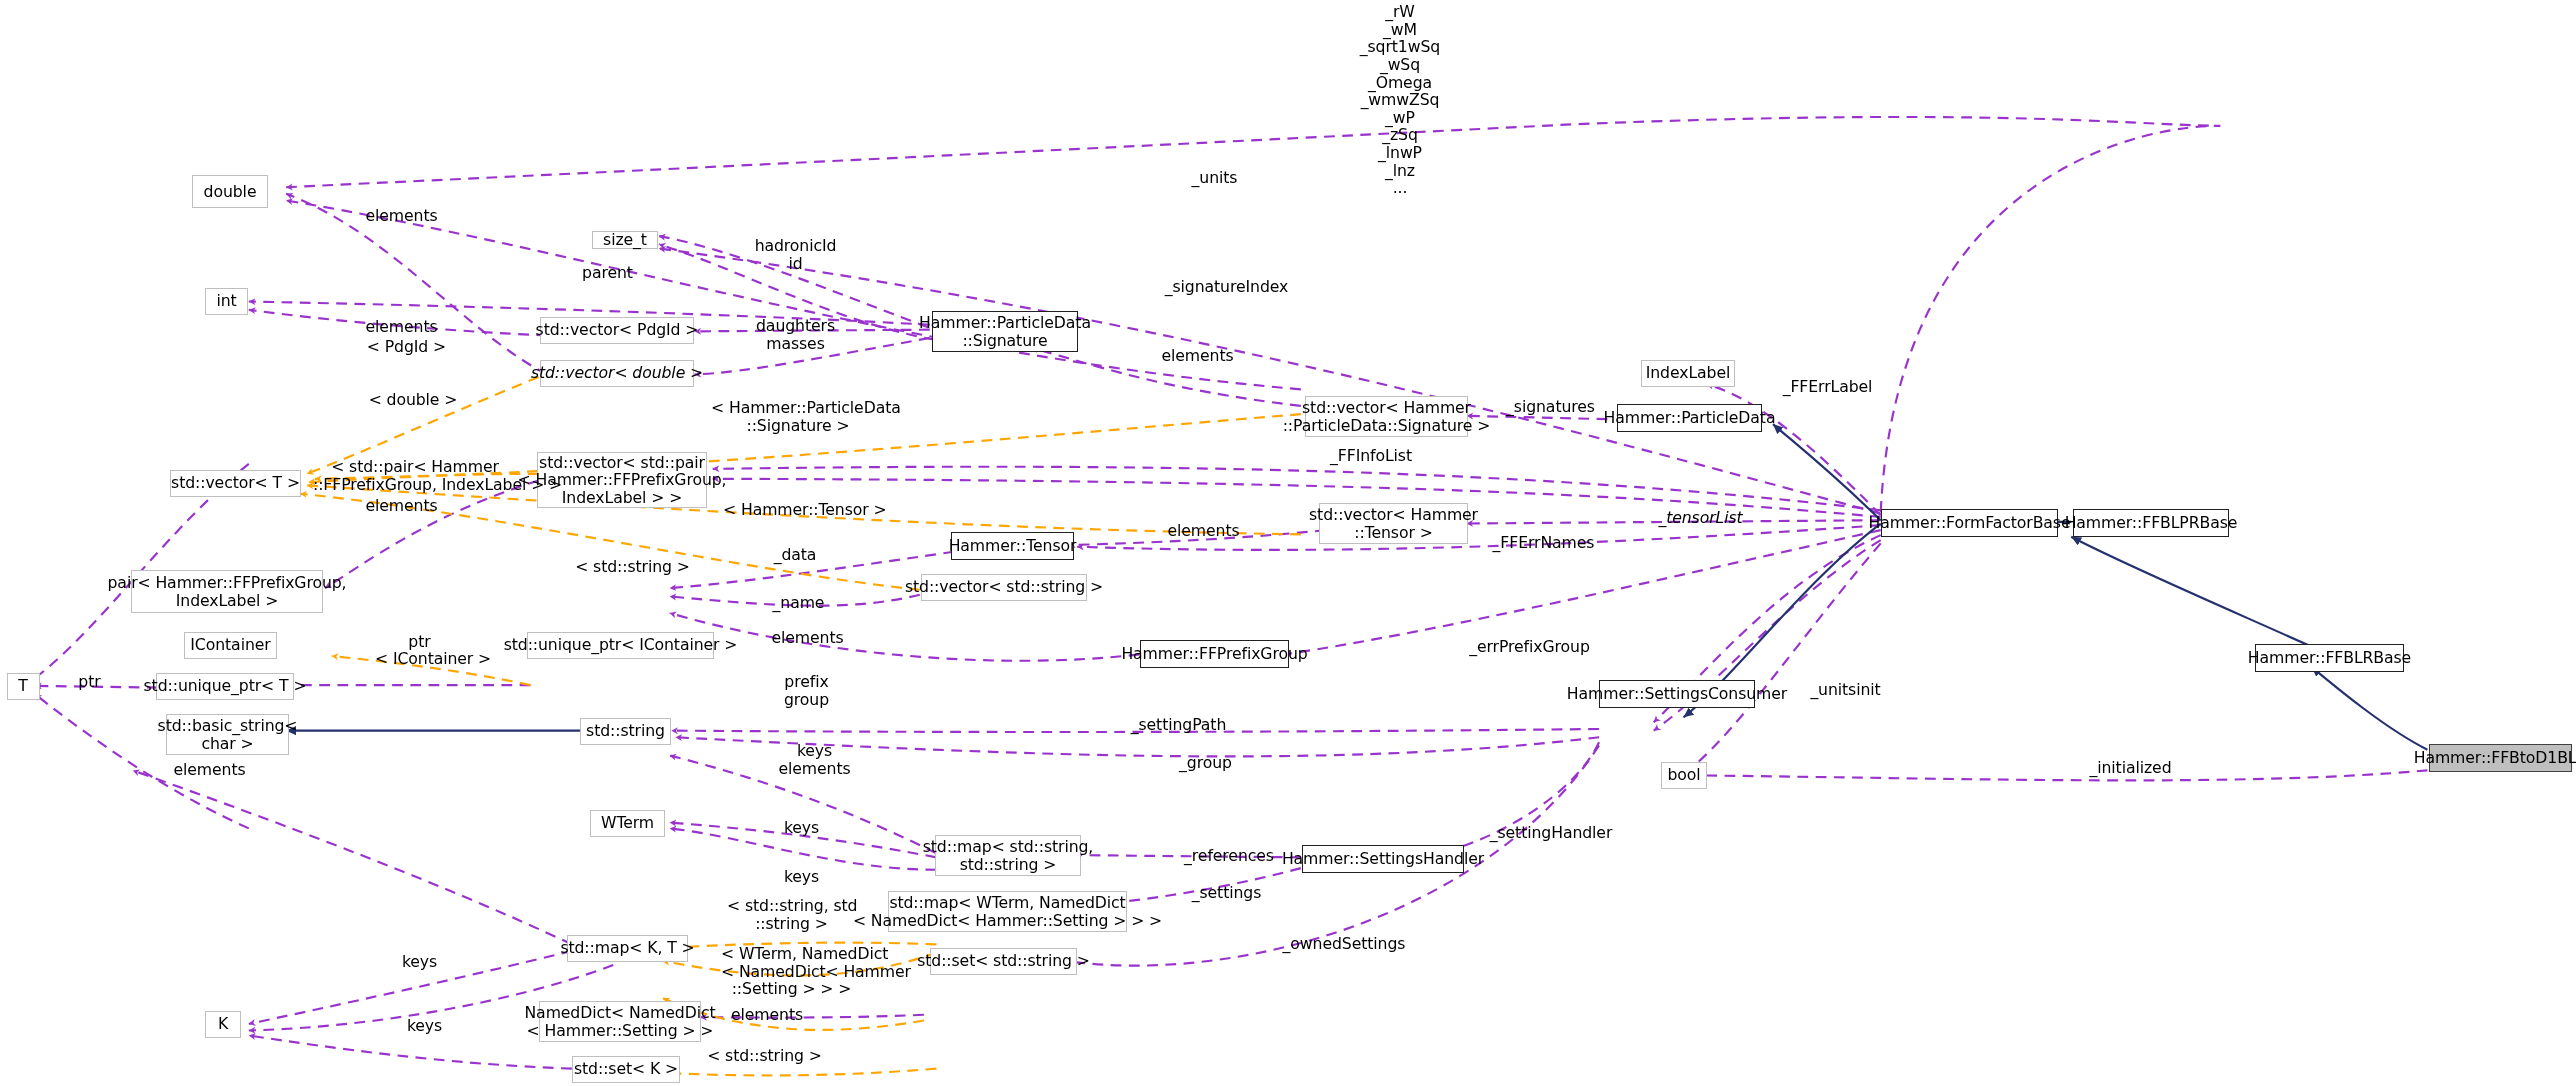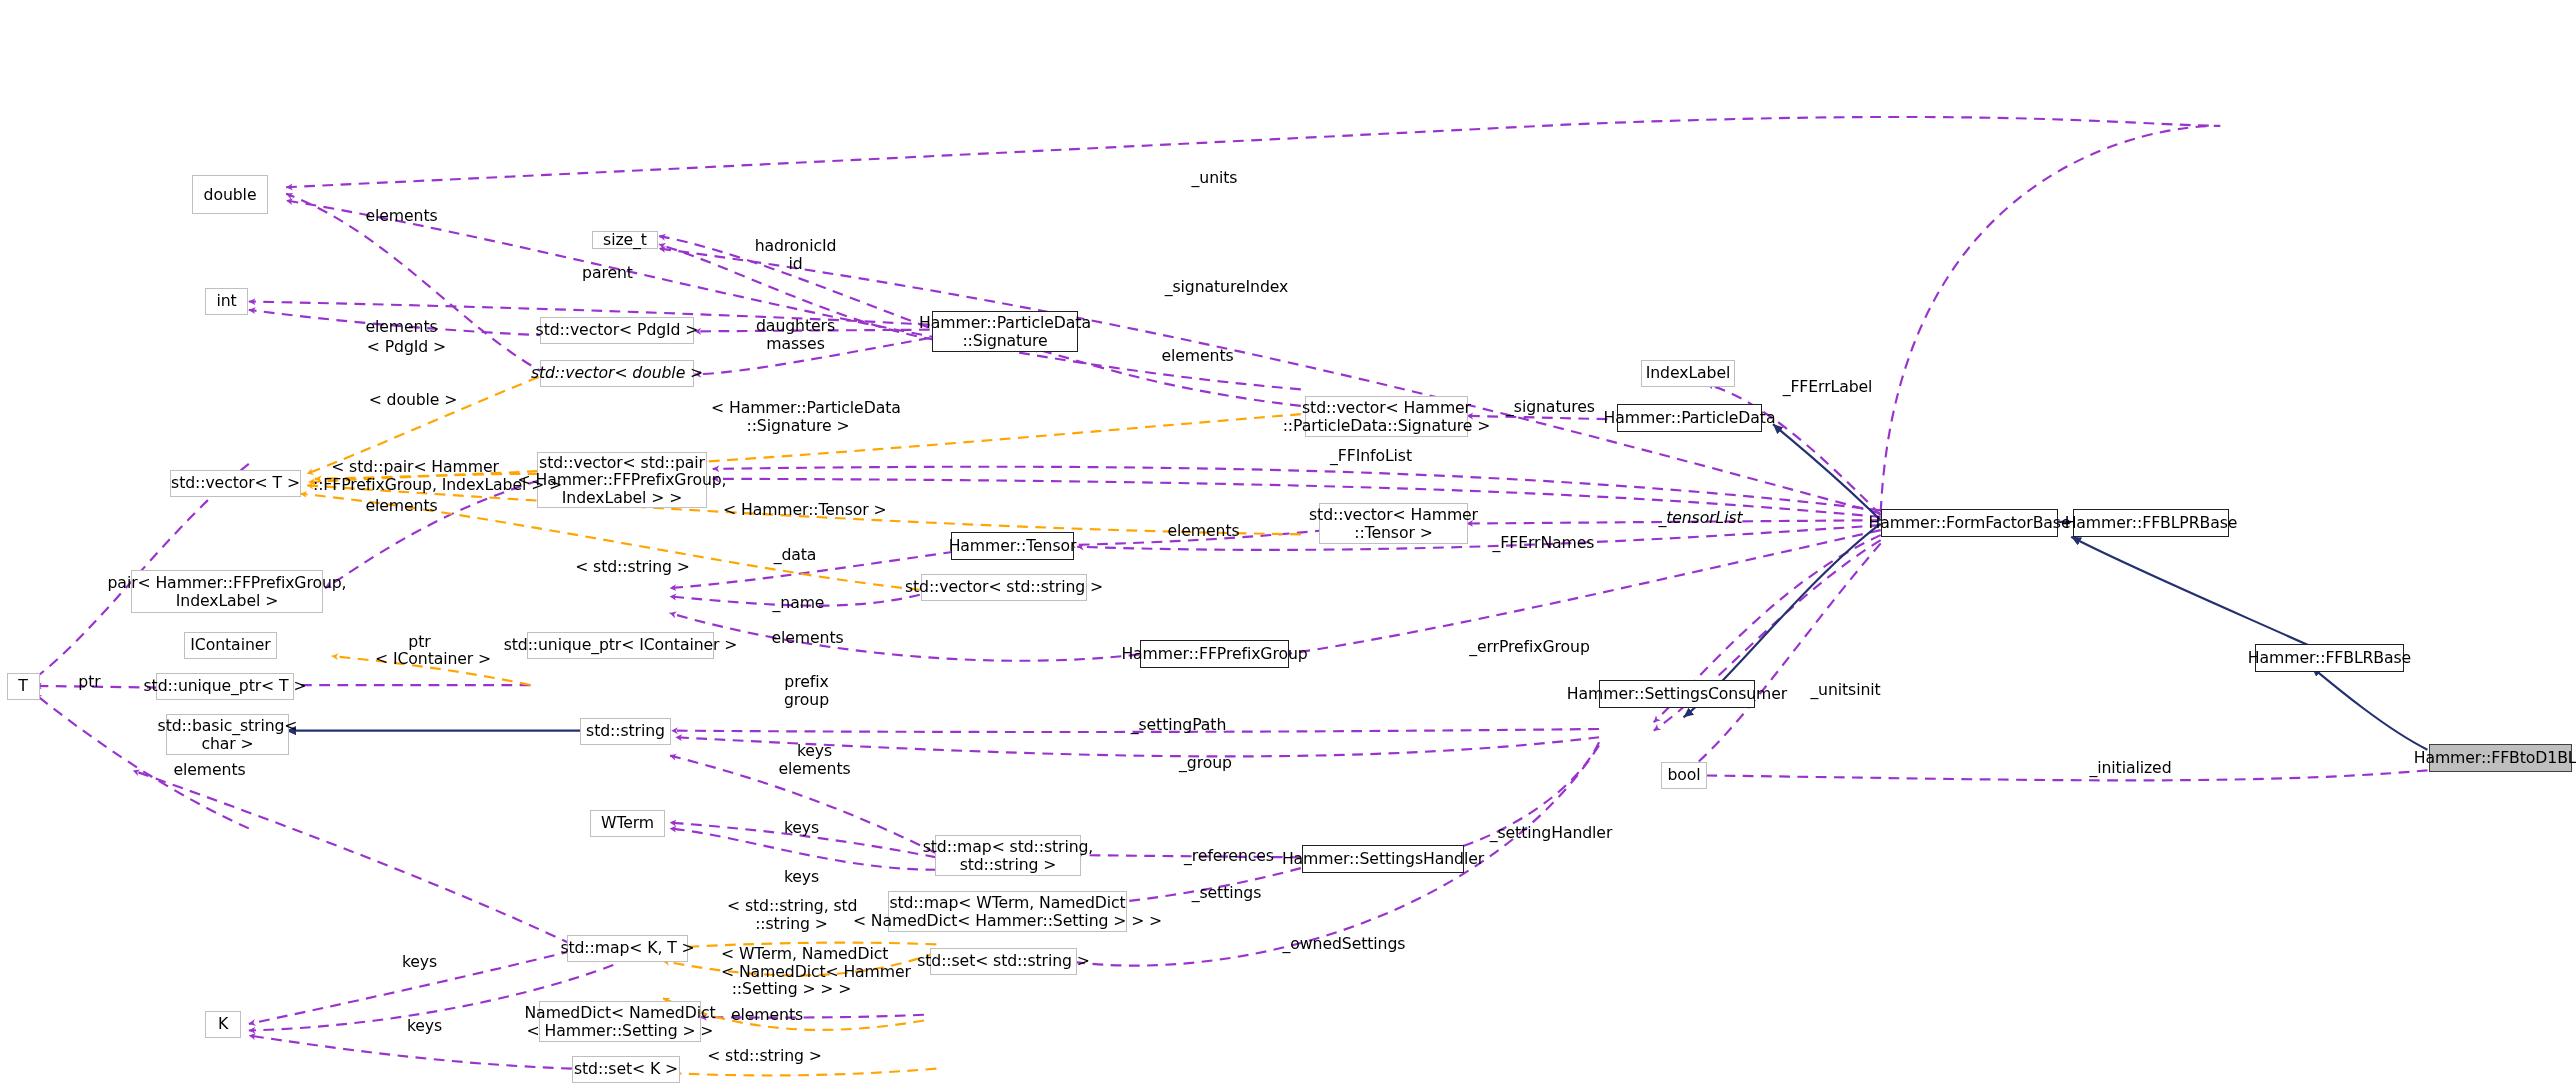--- a/index.html
+++ b/index.html
@@ -173,22 +173,33 @@
     <g fill="none" stroke="#25316e" stroke-width="2.6" marker-end="url(#ahI)">
       <path d="M790,882 L345,882"></path>
       <path d="M2500,630 L2380,630"></path>
       <path d="M2800,785 C2700,740 2560,680 2500,648"></path>
       <path d="M2930,905 C2880,880 2820,830 2790,805"></path>
       <path d="M2270,632 C2180,700 2090,820 2032,866"></path>
       <path d="M2270,628 C2200,560 2160,530 2140,512"></path>
     </g>
   </svg>
 
-
-  <div class="node" style="left:192px;top:175px;width:76px;height:39px;">double</div>
+  <div class="toplist" style="left:1342px;top:3.3px;width:116px;">_rW
+_wM
+_sqrt1wSq
+_wSq
+_Omega
+_wmwZSq
+_wP
+_zSq
+_lnwP
+_lnz
+...</div>
+
+  <div class="node" style="left:192px;top:175px;width:76px;height:33px;">double</div>
 
   <div class="node" style="left:592px;top:231px;width:66px;height:18px;">size_t</div>
 
   <div class="node" style="left:205px;top:288px;width:43px;height:26.5px;">int</div>
 
   <div class="node" style="left:540px;top:317px;width:154px;height:26.5px;">std::vector&lt; PdgId &gt;</div>
 
   <div class="node" style="left:540px;top:360px;width:154px;height:26.5px;font-style:italic;">std::vector&lt; double &gt;</div>
 
   <div class="node key" style="left:932px;top:311px;width:146px;height:41px;">Hammer::ParticleData

